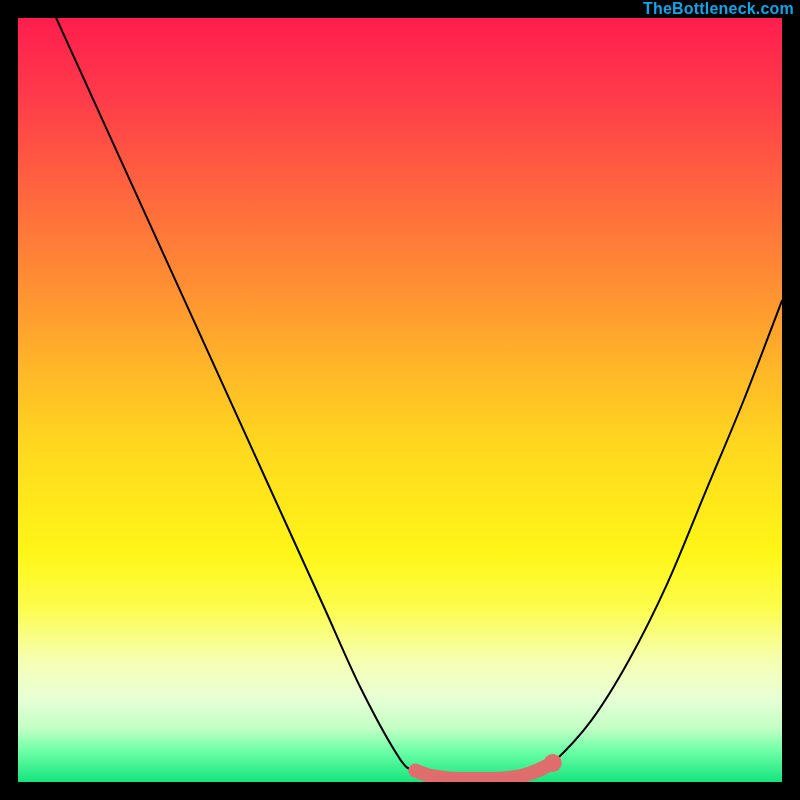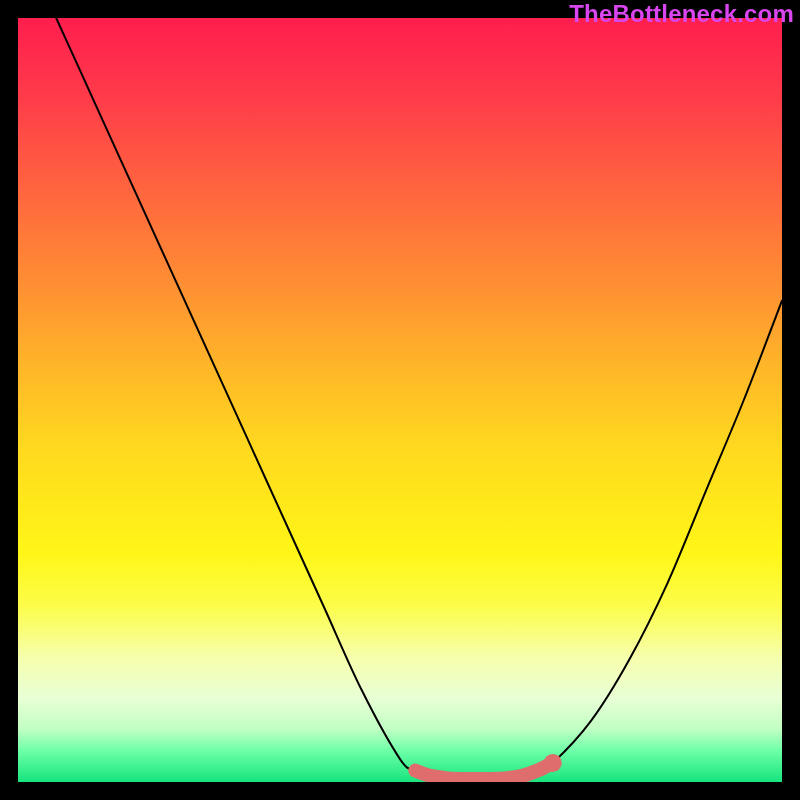--- a/index.html
+++ b/index.html
@@ -14,21 +14,21 @@
       #ffb728 46%,
       #ffd81f 56%,
       #ffe91a 64%,
       #fff617 70%,
       #fcfd4a 77%,
       #f6ffb0 84%,
       #e8ffd5 89%,
       #c2ffc4 93%,
       #6bffa6 96%,
       #16e47d 100%);}
-  .watermark{position:absolute;right:6px;top:0;color:#d946ef;font-size:24px;font-weight:600;letter-spacing:.2px}
+  .watermark{position:absolute;right:6px;top:0;color:#0ea5e9;font-size:16px;font-weight:600;letter-spacing:.2px}
   svg{position:absolute;left:0;top:0}
 </style>
 </head>
 <body>
 
 <div class="frame">
   <div class="plot">
     <div class="grad"></div>
     <svg id="sv" width="764" height="764" viewBox="0 0 764 764">
         <path d="M38.20,0.00 C44.57,14.01 63.67,56.03 76.40,84.04 C89.13,112.05 101.87,140.07 114.60,168.08 C127.33,196.09 140.07,224.11 152.80,252.12 C165.53,280.13 178.27,308.15 191.00,336.16 C203.73,364.17 216.47,392.19 229.20,420.20 C241.93,448.21 254.67,476.23 267.40,504.24 C280.13,532.25 292.87,560.27 305.60,588.28 C318.33,616.29 331.07,646.85 343.80,672.32 C356.53,697.79 373.09,727.71 382.00,741.08 C390.91,754.45 392.19,749.74 397.28,752.54 C402.37,755.34 407.47,756.61 412.56,757.89 C417.65,759.16 425.29,759.80 427.84,760.18" fill="none" stroke="#000" stroke-width="2" stroke-linecap="round"></path>

